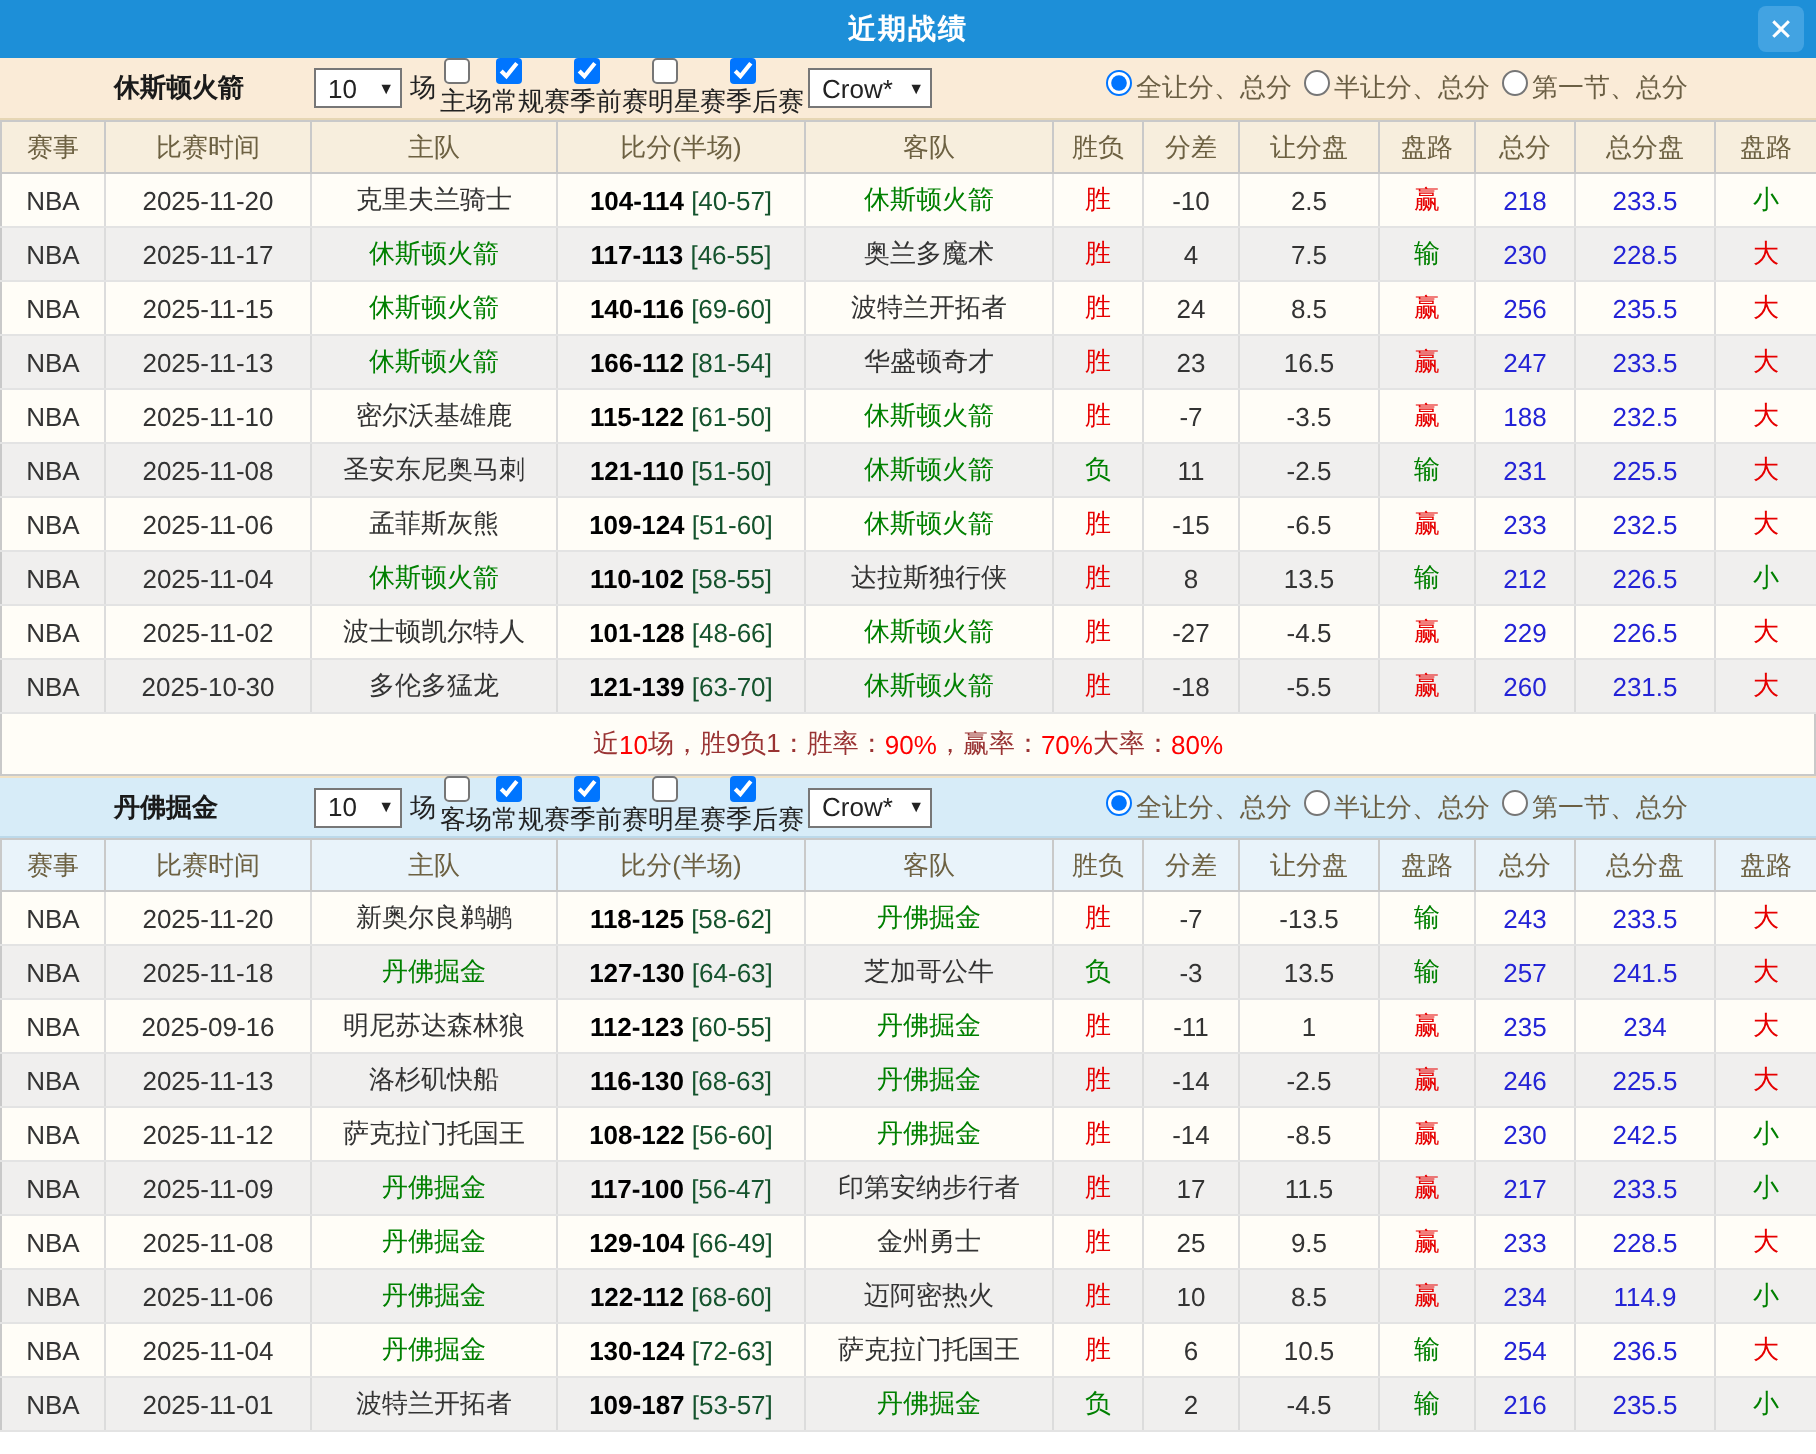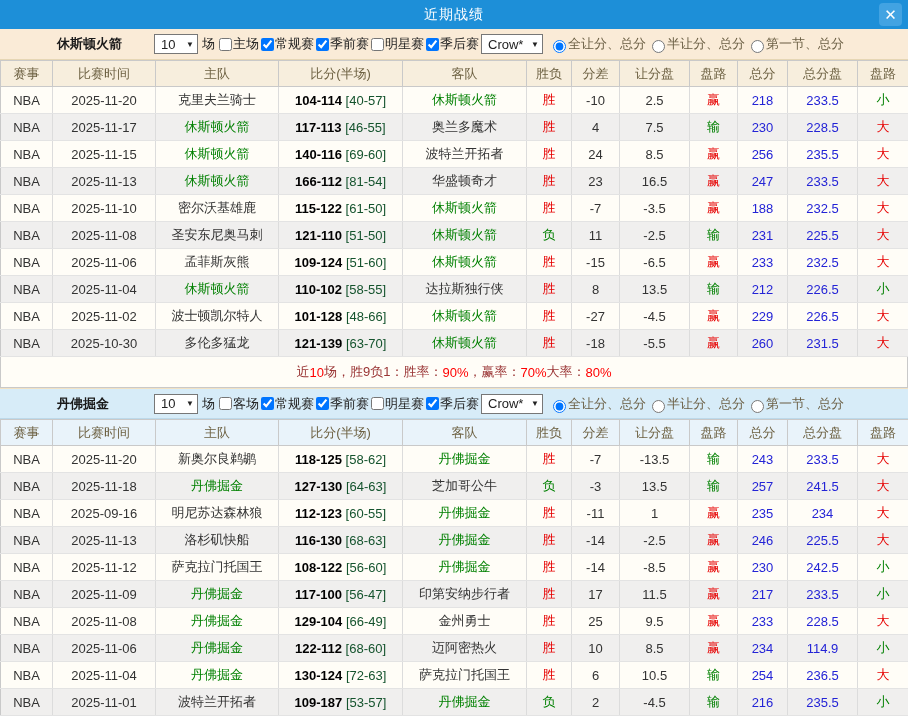--- a/index.html
+++ b/index.html
@@ -9,21 +9,21 @@
     font-family:"Liberation Sans","DejaVu Sans",sans-serif;
     background:#ffffff; font-size:13px;
   }
   .modal { width:908px; height:727px; background:#fff; }
 
   
   .titlebar {
     height:29px; background:#1d8fd8; position:relative;
     display:flex; align-items:center; justify-content:center;
   }
-  .titlebar .title { color:#fff; font-weight:normal; font-size:14px; letter-spacing:1px; }
+  .titlebar .title { color:#fff; font-weight:bold; font-size:14px; letter-spacing:1px; }
   .close-btn {
     position:absolute; right:6px; top:3px; width:23px; height:23px;
     background:#42a3e2; border-radius:4px; color:#fff;
     display:flex; align-items:center; justify-content:center;
     font-size:15px; font-weight:bold; cursor:pointer;
   }
 
   
   .filterbar {
     height:31px; display:flex; align-items:center;
@@ -33,24 +33,24 @@
   .filterbar.s1 { background:#d7ecf8; border-top:1px solid #f2e2c4; border-bottom:1px solid #bcd9ea; }
   .team-name { font-weight:bold; color:#1a1a1a; margin-left:57px; width:88px; }
   .sel {
     display:inline-flex; align-items:center; justify-content:space-between;
     background:#fff; border:1px solid #777; height:20px;
     padding:0 3px 0 6px; margin:0 4px 0 12px; min-width:44px; cursor:pointer;
   }
   .sel .arr { font-size:8px; color:#222; margin-left:6px; }
   .sel.crow { margin-left:2px; min-width:62px; }
   .suffix { margin-right:2px; }
-  label.cb { display:inline-flex; align-items:center; cursor:pointer; }
+  label.cb { display:inline-flex; cursor:pointer;flex-direction:column; }
   label.cb input { width:13px; height:13px; margin:0 1px 0 2px; }
   .radios { margin-left:auto; margin-right:64px; display:flex; align-items:center; color:#6b5f44; }
-  .radios label { display:inline-flex; align-items:flex-end; cursor:pointer; margin-left:6px; }
+  .radios label { display:inline-flex; align-items:flex-start; cursor:pointer; margin-left:6px; }
   .radios input { width:13px; height:13px; margin:0 2px 0 0; }
 
   
   table { width:908px; border-collapse:collapse; table-layout:fixed; font-size:13px; }
   th {
     height:26px; font-weight:normal; color:#6d6142;
     border:1px solid #c9c9c9; text-align:center; padding:0;
   }
   .s0 th { background:#f7eedd; }
   .s1 th { background:#e9f3fa; }

